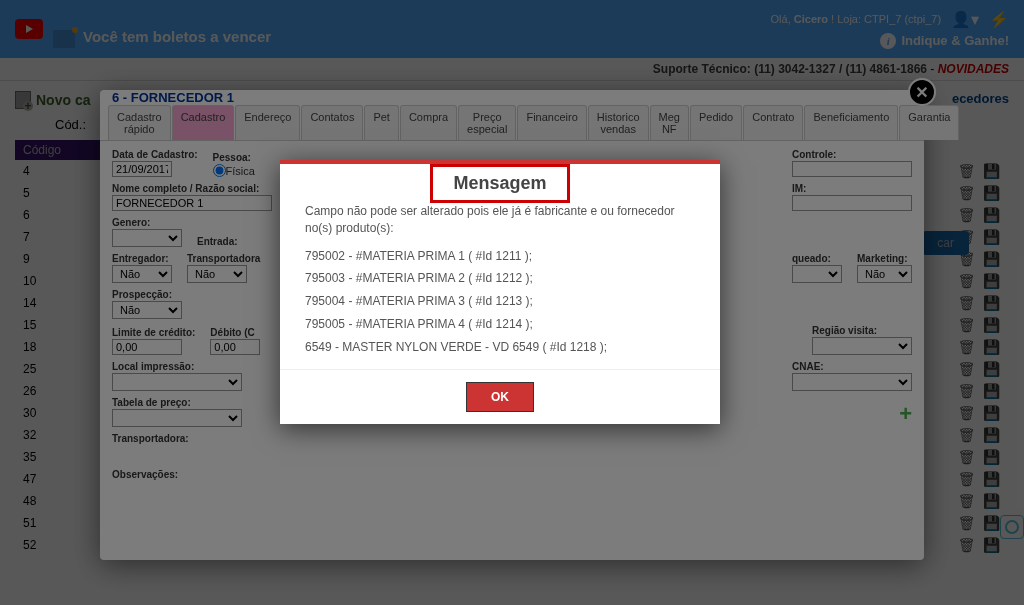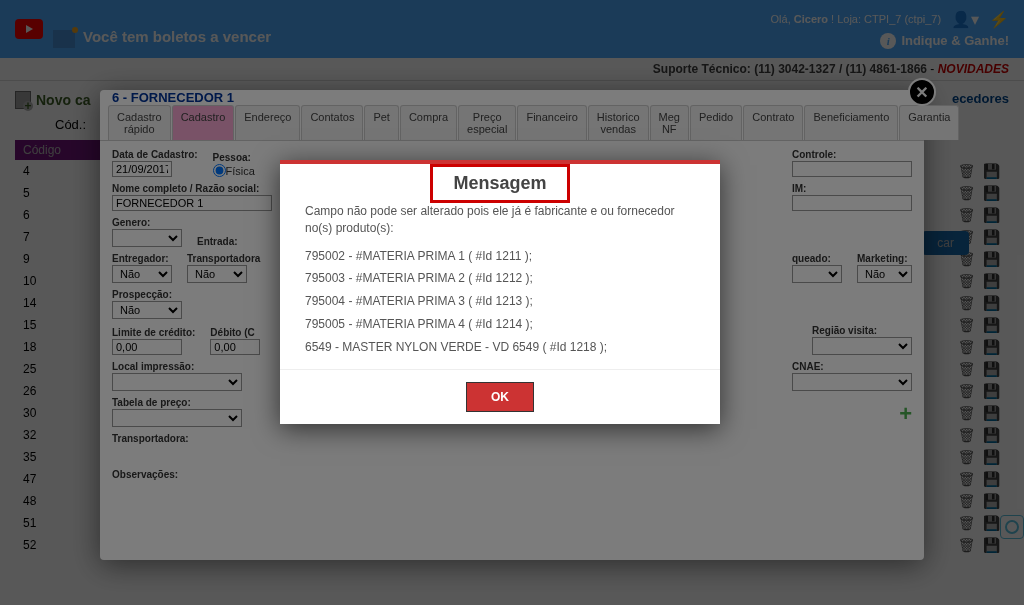--- a/index.html
+++ b/index.html
@@ -18,21 +18,21 @@
 .user-icon,.bolt-icon{color:#fff;font-size:16px;margin-left:10px}
 .suporte-bar{background:#fff;padding:4px 15px;text-align:right;font-size:12px;border-bottom:1px solid #ddd}
 .suporte-bar .blue{color:#404040;font-weight:bold}
 .suporte-bar .red{color:#cc0000;font-weight:bold;font-style:italic}
 .content{position:relative;padding:10px 15px}
 .novo-cad{display:flex;align-items:center;gap:5px;color:#5a8a3a;font-weight:bold;font-size:14px;margin-bottom:8px}
 .doc-icon{width:16px;height:18px;background:#e8e8e8;border:1px solid #999;position:relative}
 .doc-icon::after{content:'+';position:absolute;bottom:-3px;right:-3px;color:#5a8a3a;font-size:12px;font-weight:bold;background:#fff;border-radius:50%;width:10px;height:10px;display:flex;align-items:center;justify-content:center}
 .forn-title{color:#0066cc;font-weight:bold;font-size:13px;position:absolute;right:15px;top:10px}
 .cod-label{font-size:13px;margin-left:40px;margin-bottom:8px}
-.table-header{background:#a21caf;color:#fff;padding:3px 8px;font-size:12px;width:90px}
+.table-header{background:#4c1d95;color:#fff;padding:3px 8px;font-size:12px;width:90px}
 .codes{display:flex;flex-direction:column;gap:4px;margin-top:2px}
 .code-row{display:flex;align-items:center;font-size:12px;padding:1px 8px}
 .code-num{width:130px}
 .code-text{flex:1;font-size:11px;color:#333}
 .code-cnpj{width:130px;font-size:10px;color:#333}
 .row-actions{margin-left:auto;display:flex;gap:8px}
 .trash{color:#777;font-size:14px}
 .save{color:#1976d2;font-size:14px}
 .buscar-btn{position:absolute;right:55px;top:150px;background:#2196f3;color:#fff;padding:5px 15px;border-radius:4px;font-size:12px}
 

